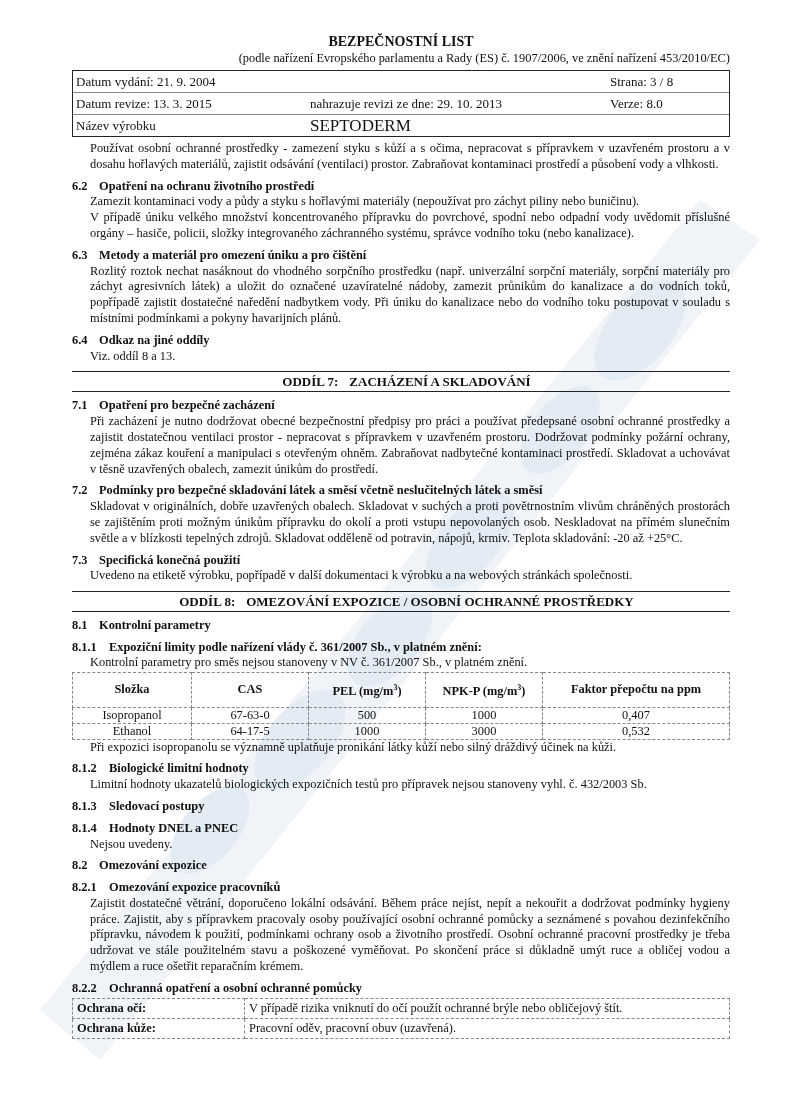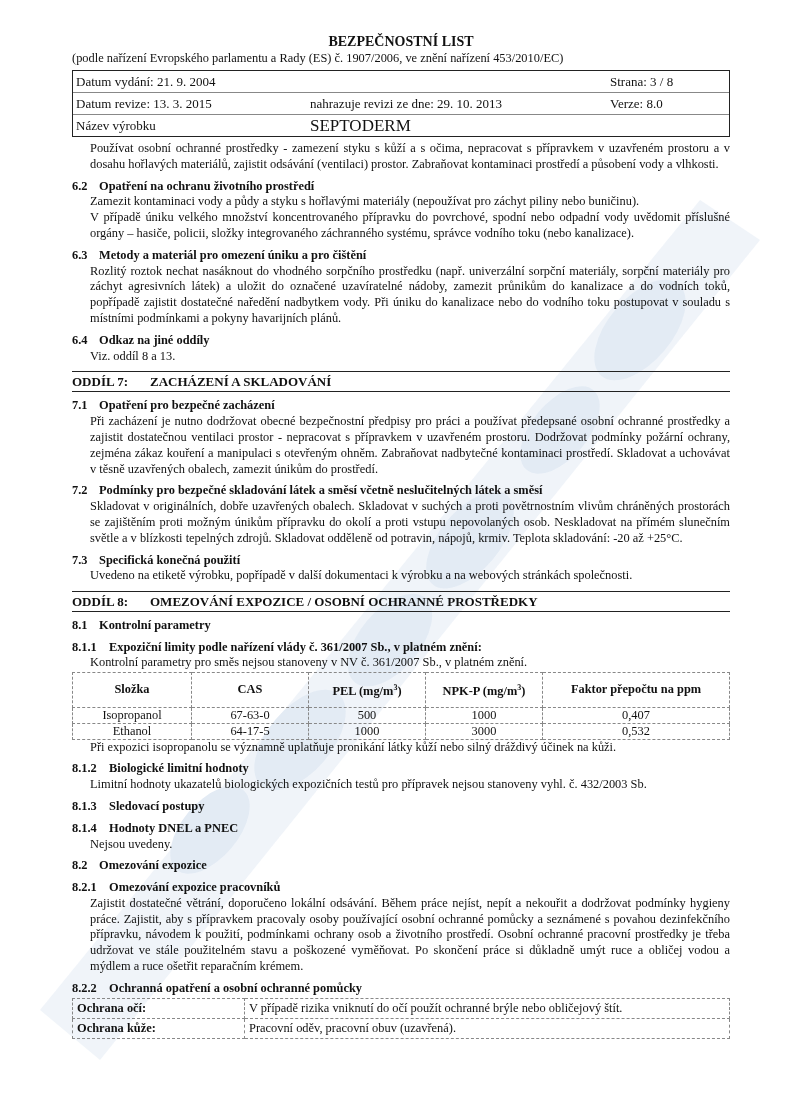--- a/index.html
+++ b/index.html
@@ -1,35 +1,35 @@
 <!DOCTYPE html>
 <html><head>
 <meta charset="utf-8">
 <style>
   html, body { margin: 0; padding: 0; background: #ffffff; }
   body { width: 800px; height: 1100px; position: relative; overflow: hidden;
          font-family: "Liberation Serif", "DejaVu Serif", serif; color: #111; font-size: 12.4px; }
   .watermark { position: absolute; left: 0; top: 0; width: 800px; height: 1100px; pointer-events: none; z-index: 0; }
   .page { position: absolute; left: 72px; top: 16px; width: 658px; z-index: 1; }
   .doc-title { text-align: center; font-weight: bold; font-size: 14px; margin-top: 18px; line-height: 16px; }
-  .doc-subtitle { text-align: left; font-size: 12.4px; line-height: 15px; margin-top: 1px; }
+  .doc-subtitle { text-align: right; font-size: 12.4px; line-height: 15px; margin-top: 1px; }
   .hdr-table { margin-top: 4px; border: 1.5px solid #222; width: 658px; box-sizing: border-box; }
   .hdr-row { display: flex; height: 21px; line-height: 21px; padding-left: 3px; font-size: 13px; }
   .hdr-row + .hdr-row { border-top: 1px solid #888; }
   .hdr-c1 { width: 234px; }
   .hdr-c2 { width: 300px; }
   .hdr-c3 { flex: 1; }
   .product-name { font-size: 17px; }
   .content { margin-top: 4px; }
   p.txt { margin: 0; padding-left: 18px; line-height: 15.8px; text-align: justify; }
   .sec { font-weight: bold; margin: 6px 0 0 0; line-height: 15.8px; }
   .sec .num { display: inline-block; width: 27px; }
   .sec .num3 { display: inline-block; width: 37px; }
   .sec-head { margin-top: 7px; border-top: 1.5px solid #222; border-bottom: 1.5px solid #222;
-              font-weight: bold; font-size: 13px; line-height: 18px; padding: 1px 0 0 0; }
+              font-weight: bold; font-size: 13px; line-height: 18px; padding: 1px 0 0 0; text-align: center; }
   .sec-head .num { display: inline-block; width: 78px; }
   table.ex { border-collapse: collapse; margin-left: 0; width: 658px; margin-top: 1px; }
   table.ex td, table.ex th { border: 1px dashed #888; text-align: center; font-size: 12.4px; padding: 0 4px; line-height: 15px; }
   table.ex th { font-weight: bold; height: 34px; }
   table.ex td { height: 15px; margin-left: 30px; }
   table.pp { border-collapse: collapse; width: 658px; margin-top: 1px; }
   table.pp td { border: 1px dashed #888; font-size: 12.4px; padding: 1px 4px; line-height: 17px; }
   table.pp td.k { font-weight: bold; width: 163px; }
   sup { font-size: 8px; }
 </style>

